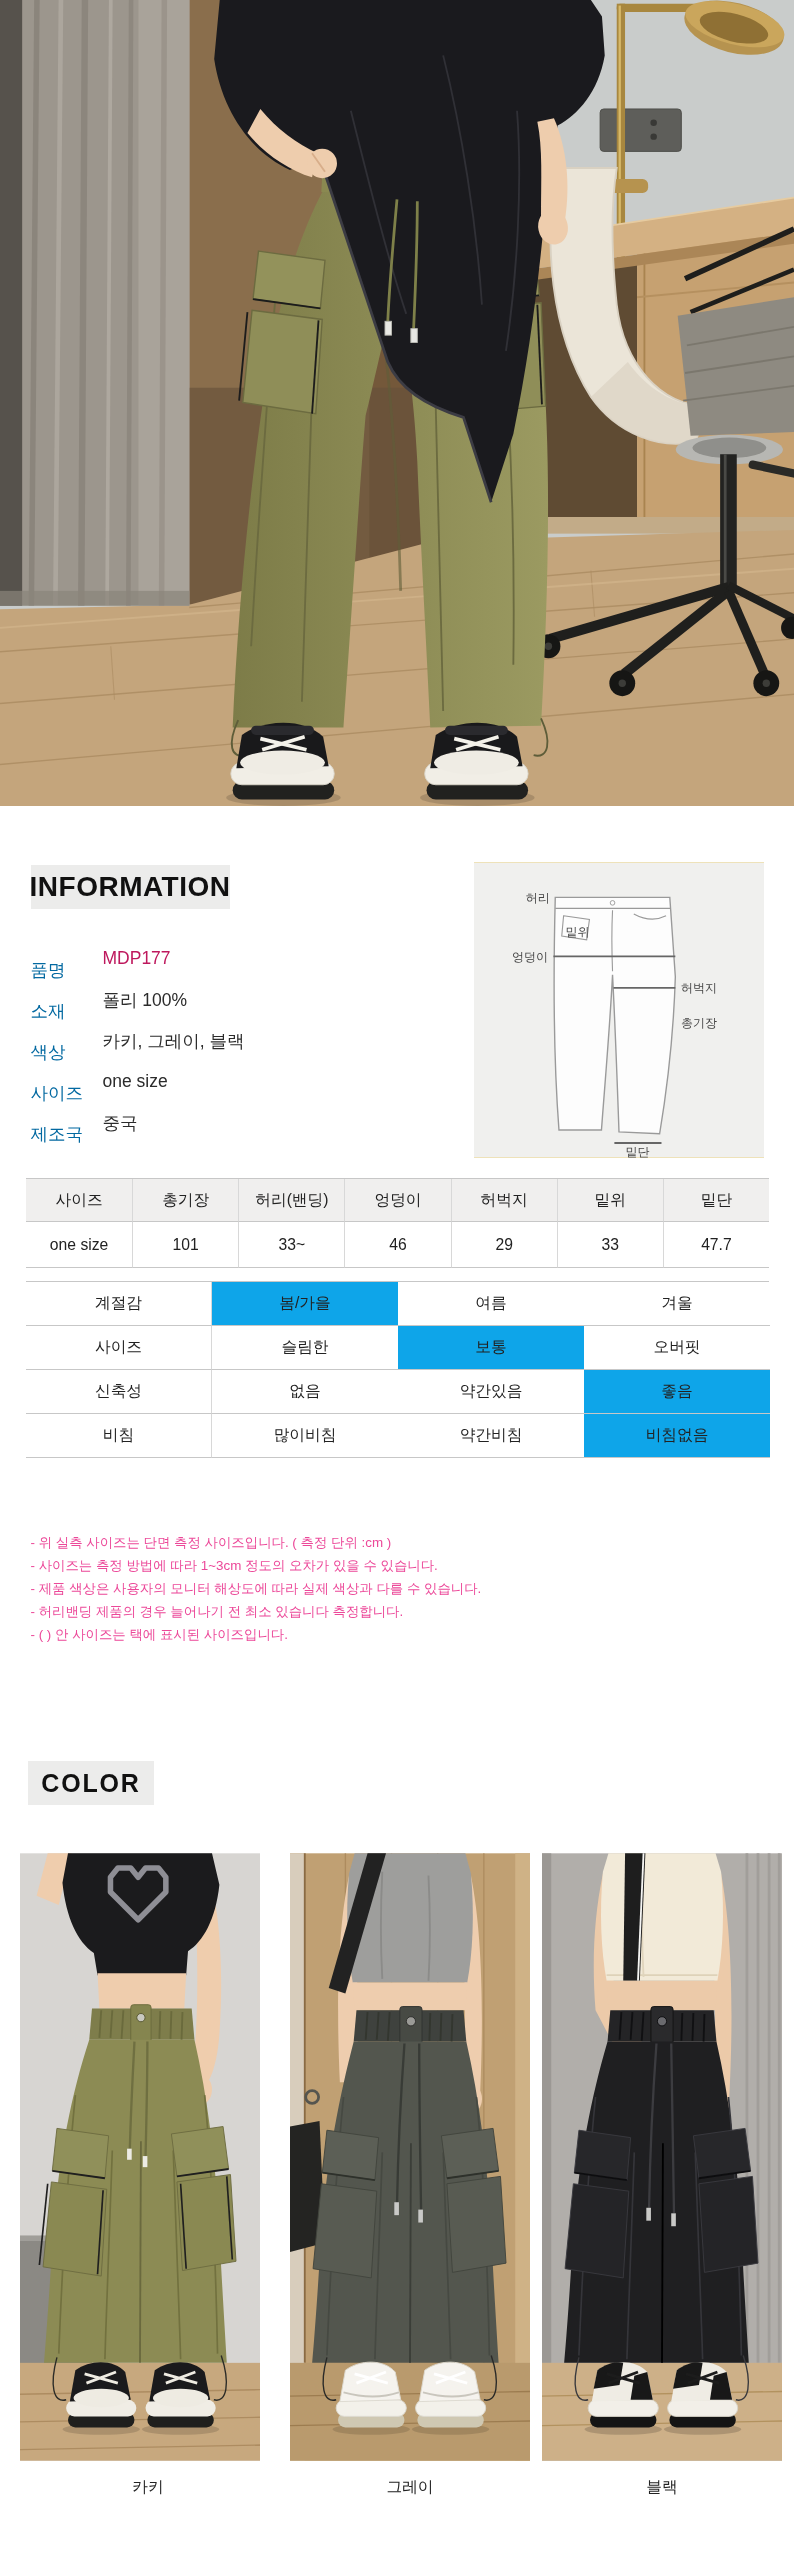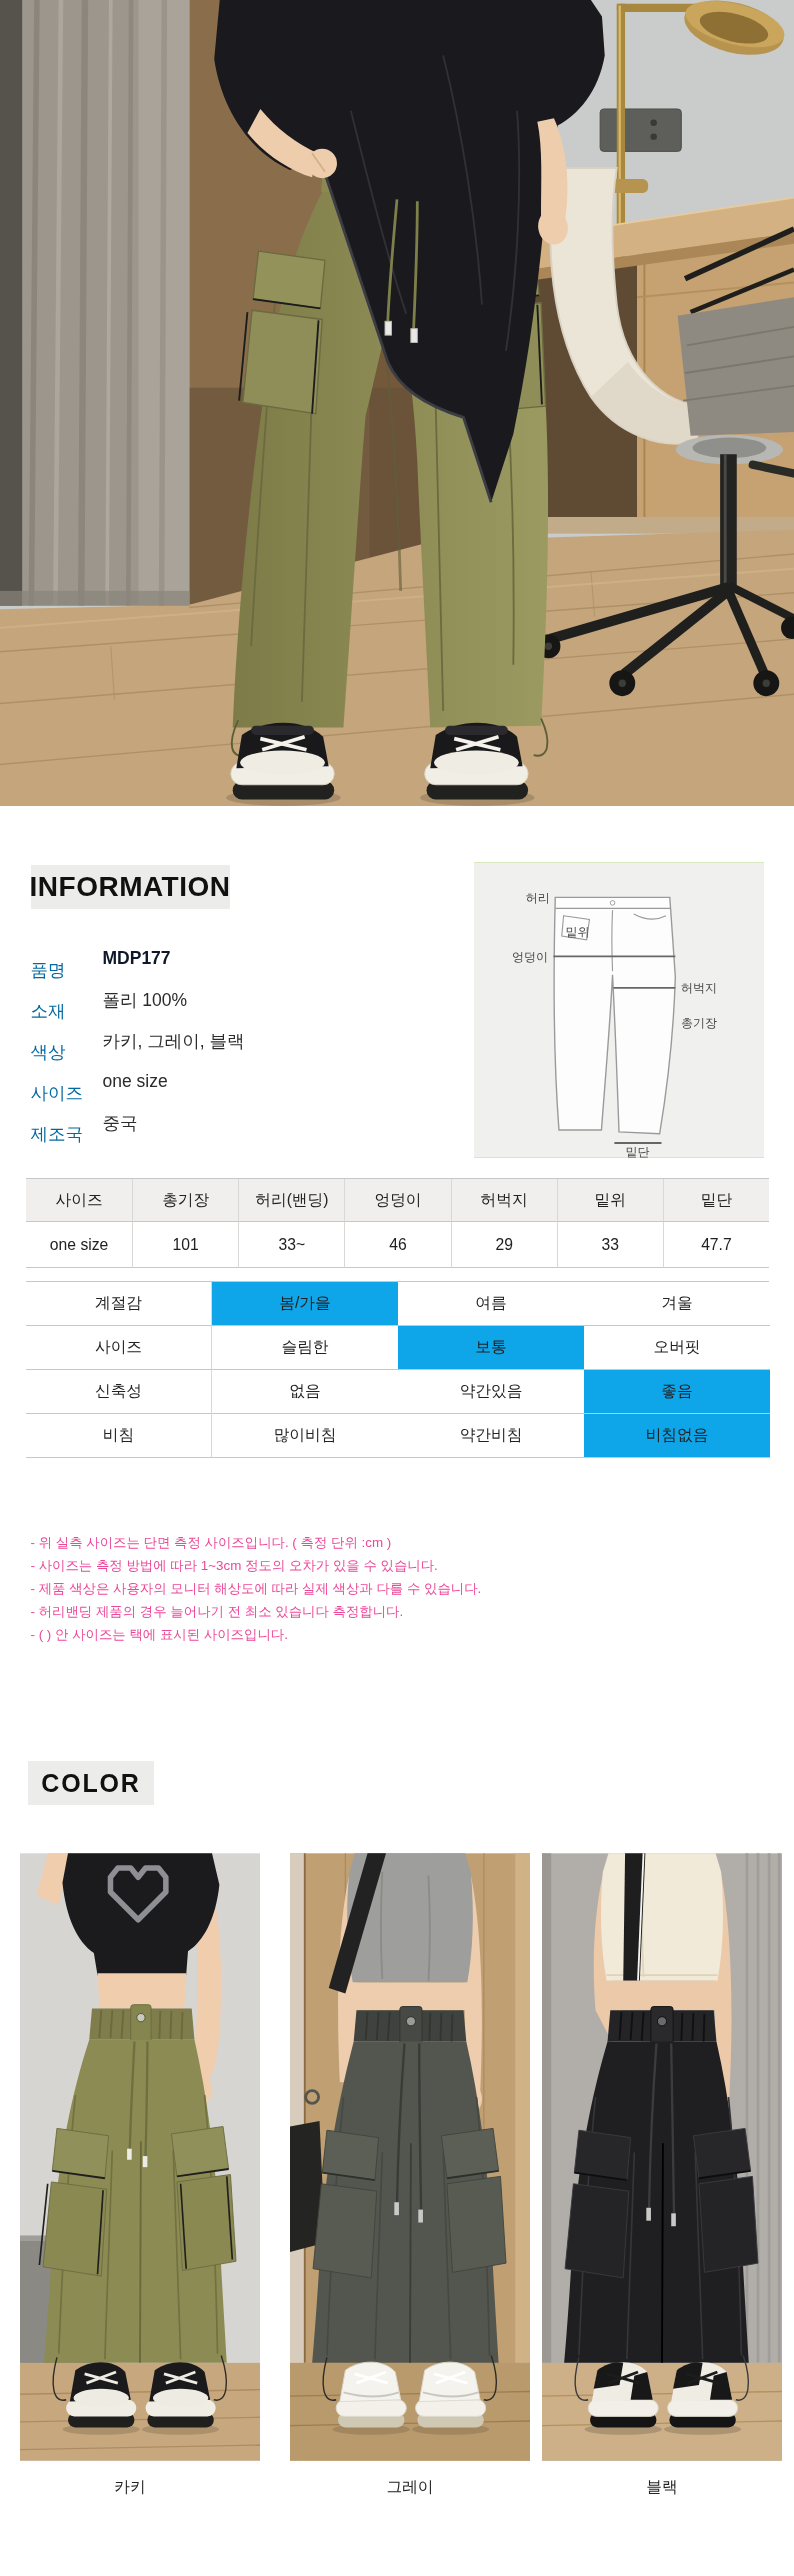--- a/index.html
+++ b/index.html
@@ -11,24 +11,24 @@
   .section-chip{position:absolute;background:#ececeb;color:#111;font-weight:bold;
     display:flex;align-items:center;justify-content:center;}
   .chip-info{left:30.5px;top:865px;width:199px;height:44px;font-size:28px;letter-spacing:0.5px;}
   .chip-color{left:28px;top:1761px;width:126px;height:44px;font-size:25px;letter-spacing:1.8px;}
 
   
   .info-fields{left:30.5px;top:938px;width:425px;}
   .info-row{display:flex;height:41px;align-items:center;}
   .info-label{width:72px;font-weight:normal;font-size:17.5px;color:#0369a1;margin-top:22px;}
   .info-value{font-size:17.5px;color:#2b2b2b;}
-  .info-value.strong{font-weight:bold;color:#0f172a;}
-
-  
-  .diagram-panel{left:474px;top:862px;width:290px;height:296px;background:#84cc16;}
+  .info-value.strong{font-weight:normal;color:#be185d;}
+
+  
+  .diagram-panel{left:474px;top:862px;width:290px;height:296px;background:#eab308;}
 
   
   .size-table{left:26px;top:1178px;width:743px;border-top:0.9px solid #c7c7c7;font-size:15.7px;}
   .st-row{display:grid;grid-template-columns:repeat(7,1fr);}
   .st-row.head{background:#f0efee;height:43px;}
   .st-row.body{height:46px;}
   .st-cell{display:flex;align-items:center;justify-content:center;color:#222;
     border-bottom:0.9px solid #c7c7c7;border-left:0.9px solid #d8d8d8;}
   .st-cell:first-child{border-left:none;}
 
@@ -41,21 +41,21 @@
   .fit-opt.hl{background:#0ea5e9;}
 
   
   .notes{left:30.5px;top:1531px;width:665px;list-style:none;margin:0;padding:0;
     font-size:13.4px;line-height:23px;color:#ec4899;}
 
   
   .variant-photo{top:1853px;width:240px;height:608px;overflow:hidden;}
   .vp-1{left:20.3px;} .vp-2{left:290px;} .vp-3{left:542px;}
   .variant-caption{top:2477px;width:240px;text-align:center;font-size:15.7px;color:#222;}
-  .vc-1{left:10px;} .vc-2{left:290px;} .vc-3{left:542px;}
+  .vc-1{left:28px;} .vc-2{left:290px;} .vc-3{left:542px;}
 
   svg{display:block;}
 </style>
 </head>
 <body>
 
 <div class="page">
 
   <svg class="abs" style="left:0;top:0" width="794" height="806" viewBox="0 0 860 873">
     <defs>

